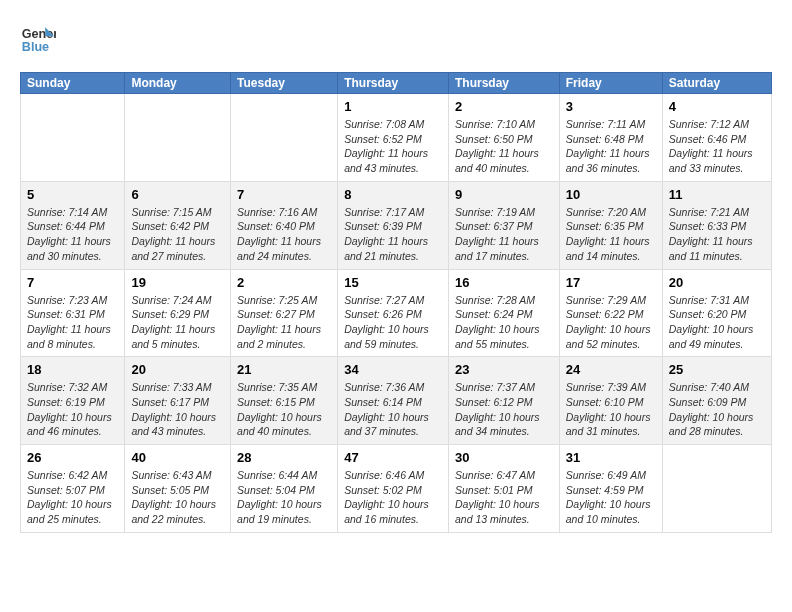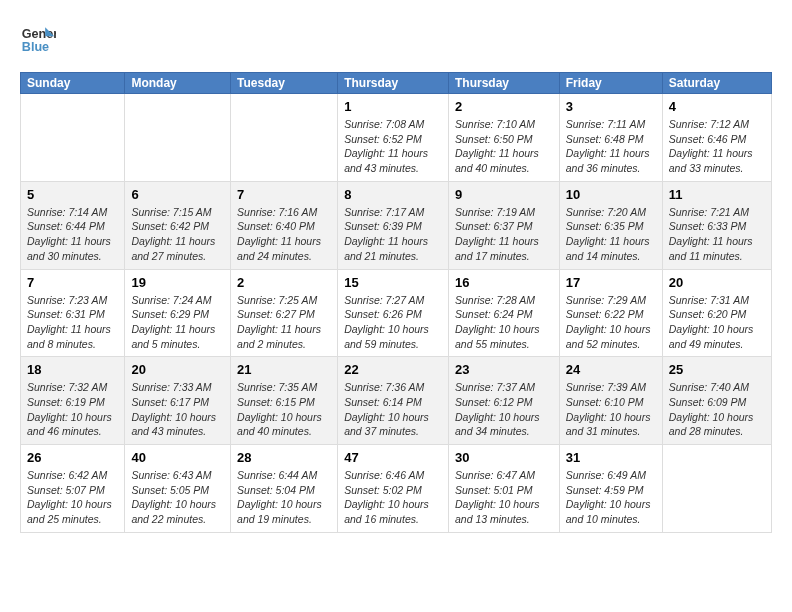--- a/index.html
+++ b/index.html
@@ -204,21 +204,21 @@
         </td>
         <td>
           <span class="day-num">20</span>
           <div class="day-info">Sunrise: 7:33 AM<br>Sunset: 6:17 PM<br>Daylight: 10 hours and 43 minutes.</div>
         </td>
         <td>
           <span class="day-num">21</span>
           <div class="day-info">Sunrise: 7:35 AM<br>Sunset: 6:15 PM<br>Daylight: 10 hours and 40 minutes.</div>
         </td>
         <td>
-          <span class="day-num">22</span>
+          <span class="day-num">34</span>
           <div class="day-info">Sunrise: 7:36 AM<br>Sunset: 6:14 PM<br>Daylight: 10 hours and 37 minutes.</div>
         </td>
         <td>
           <span class="day-num">23</span>
           <div class="day-info">Sunrise: 7:37 AM<br>Sunset: 6:12 PM<br>Daylight: 10 hours and 34 minutes.</div>
         </td>
         <td>
           <span class="day-num">24</span>
           <div class="day-info">Sunrise: 7:39 AM<br>Sunset: 6:10 PM<br>Daylight: 10 hours and 31 minutes.</div>
         </td>

